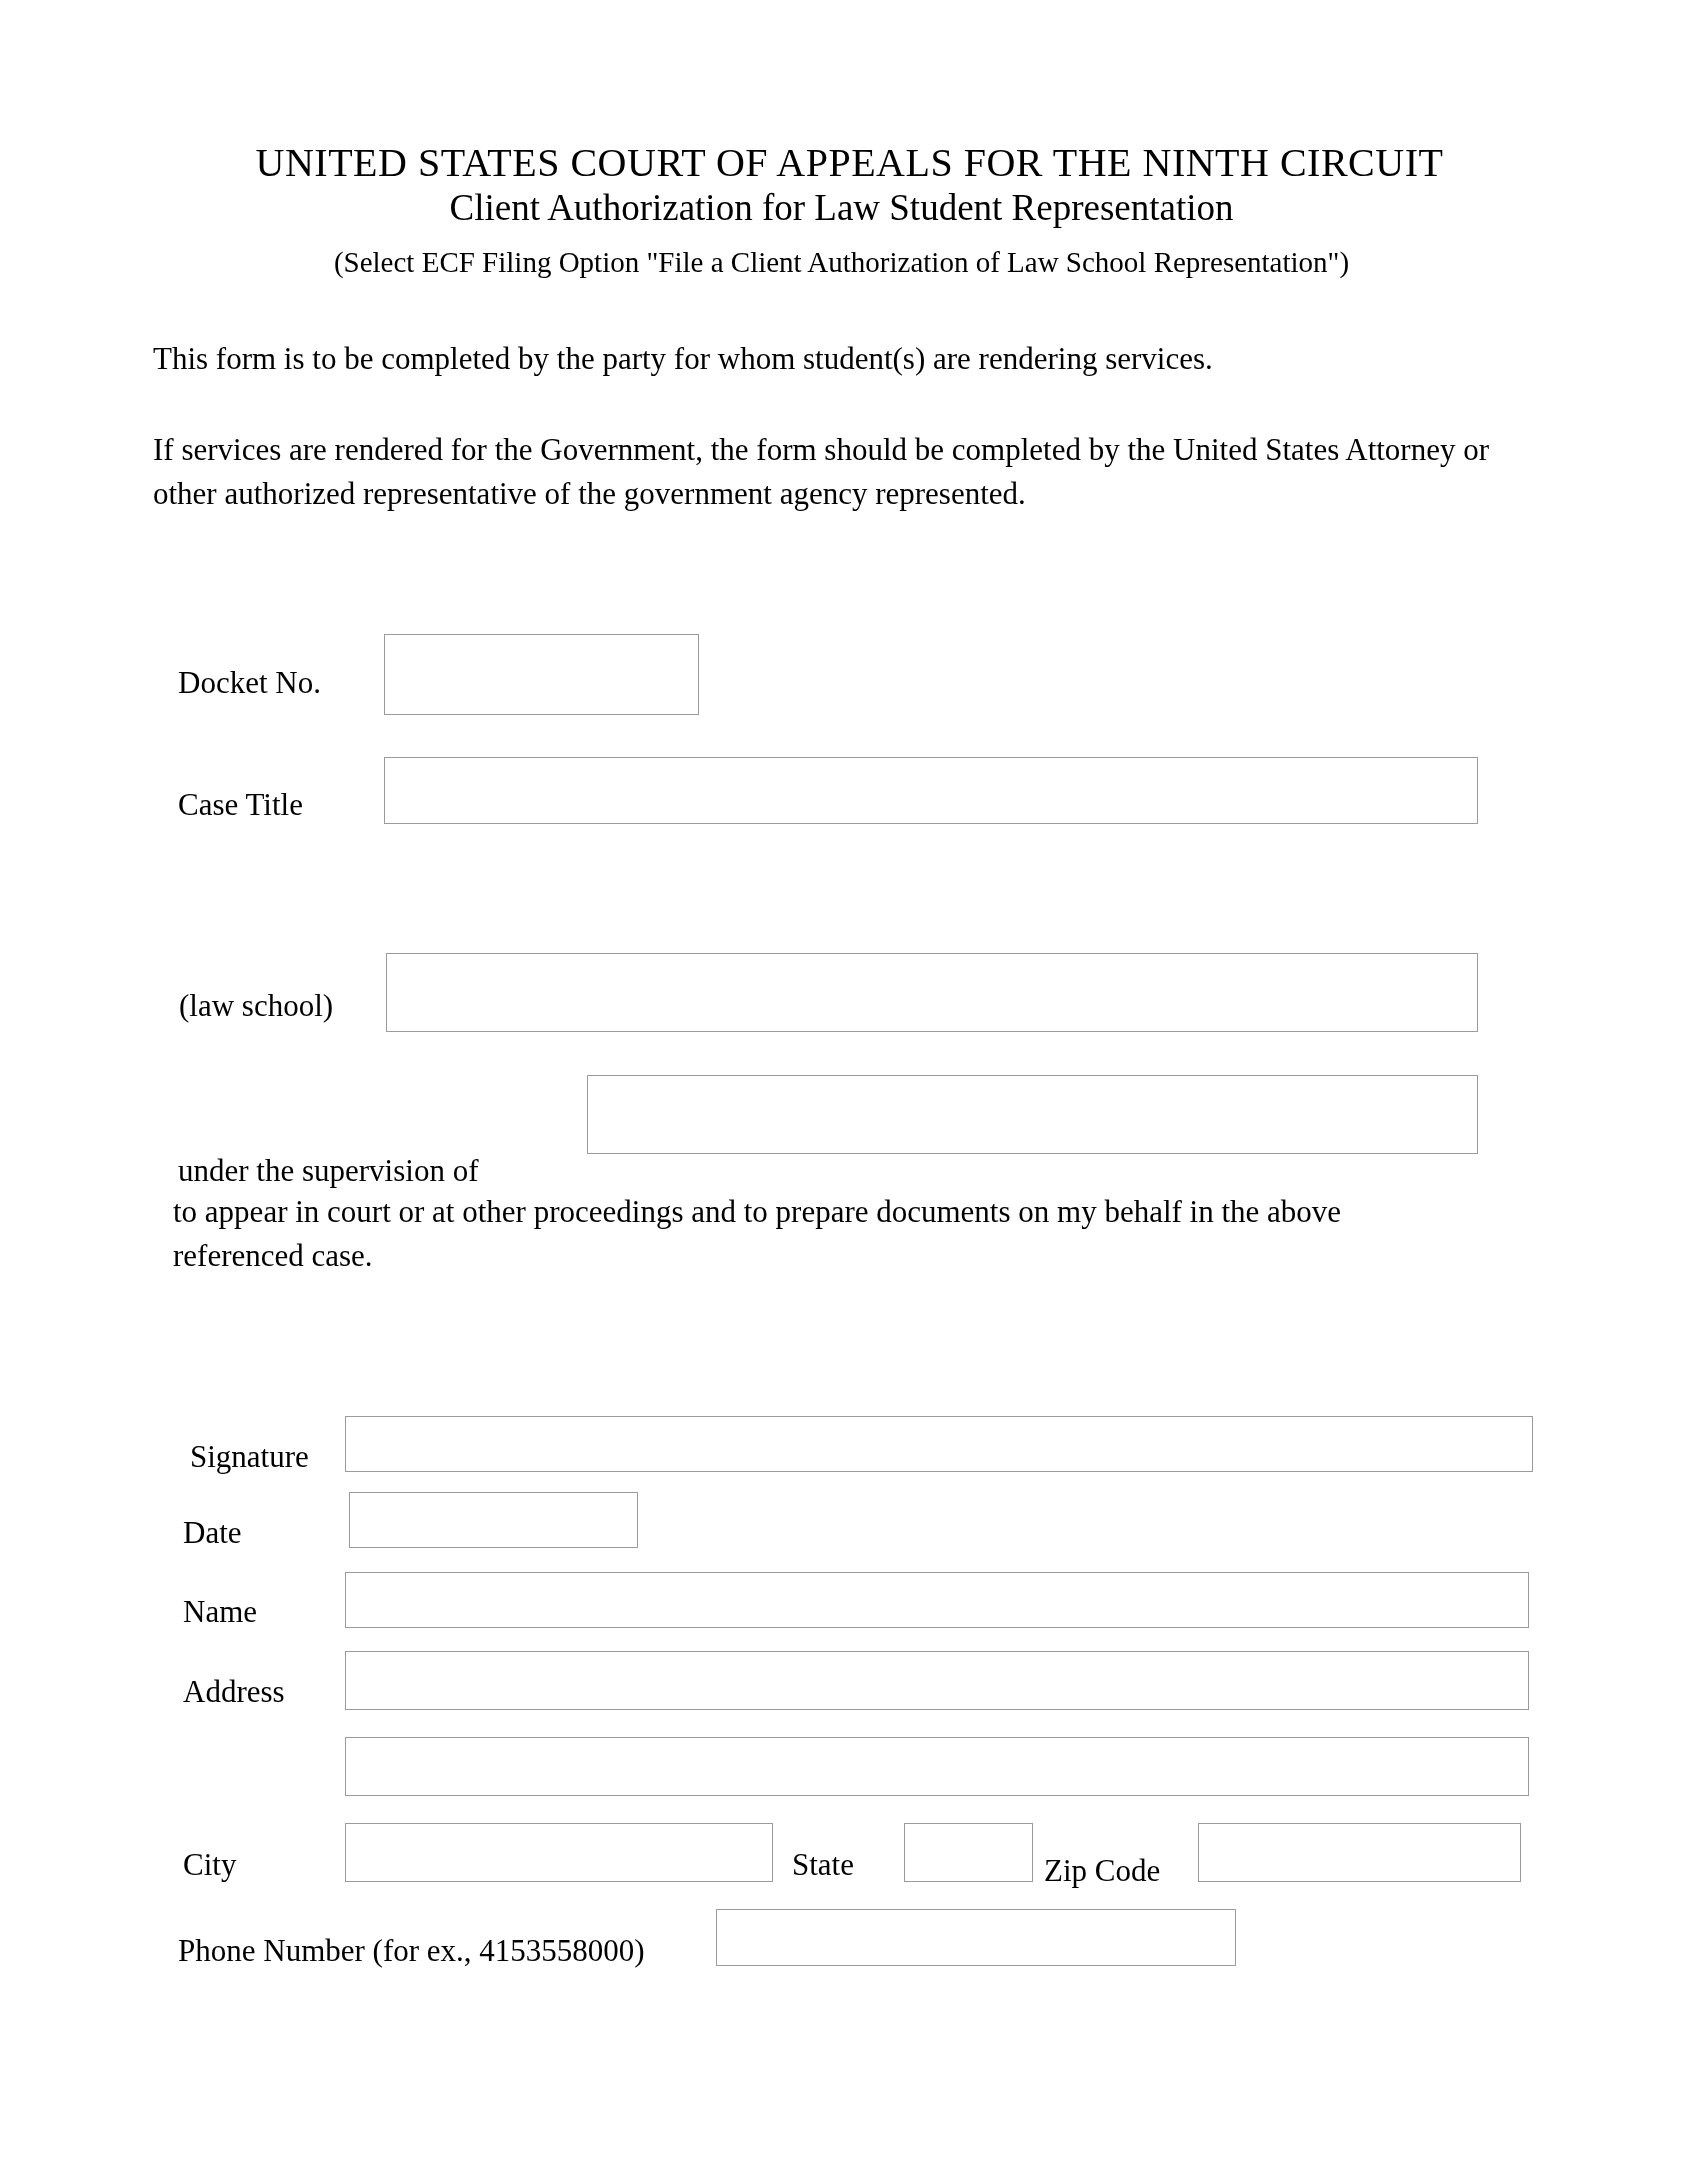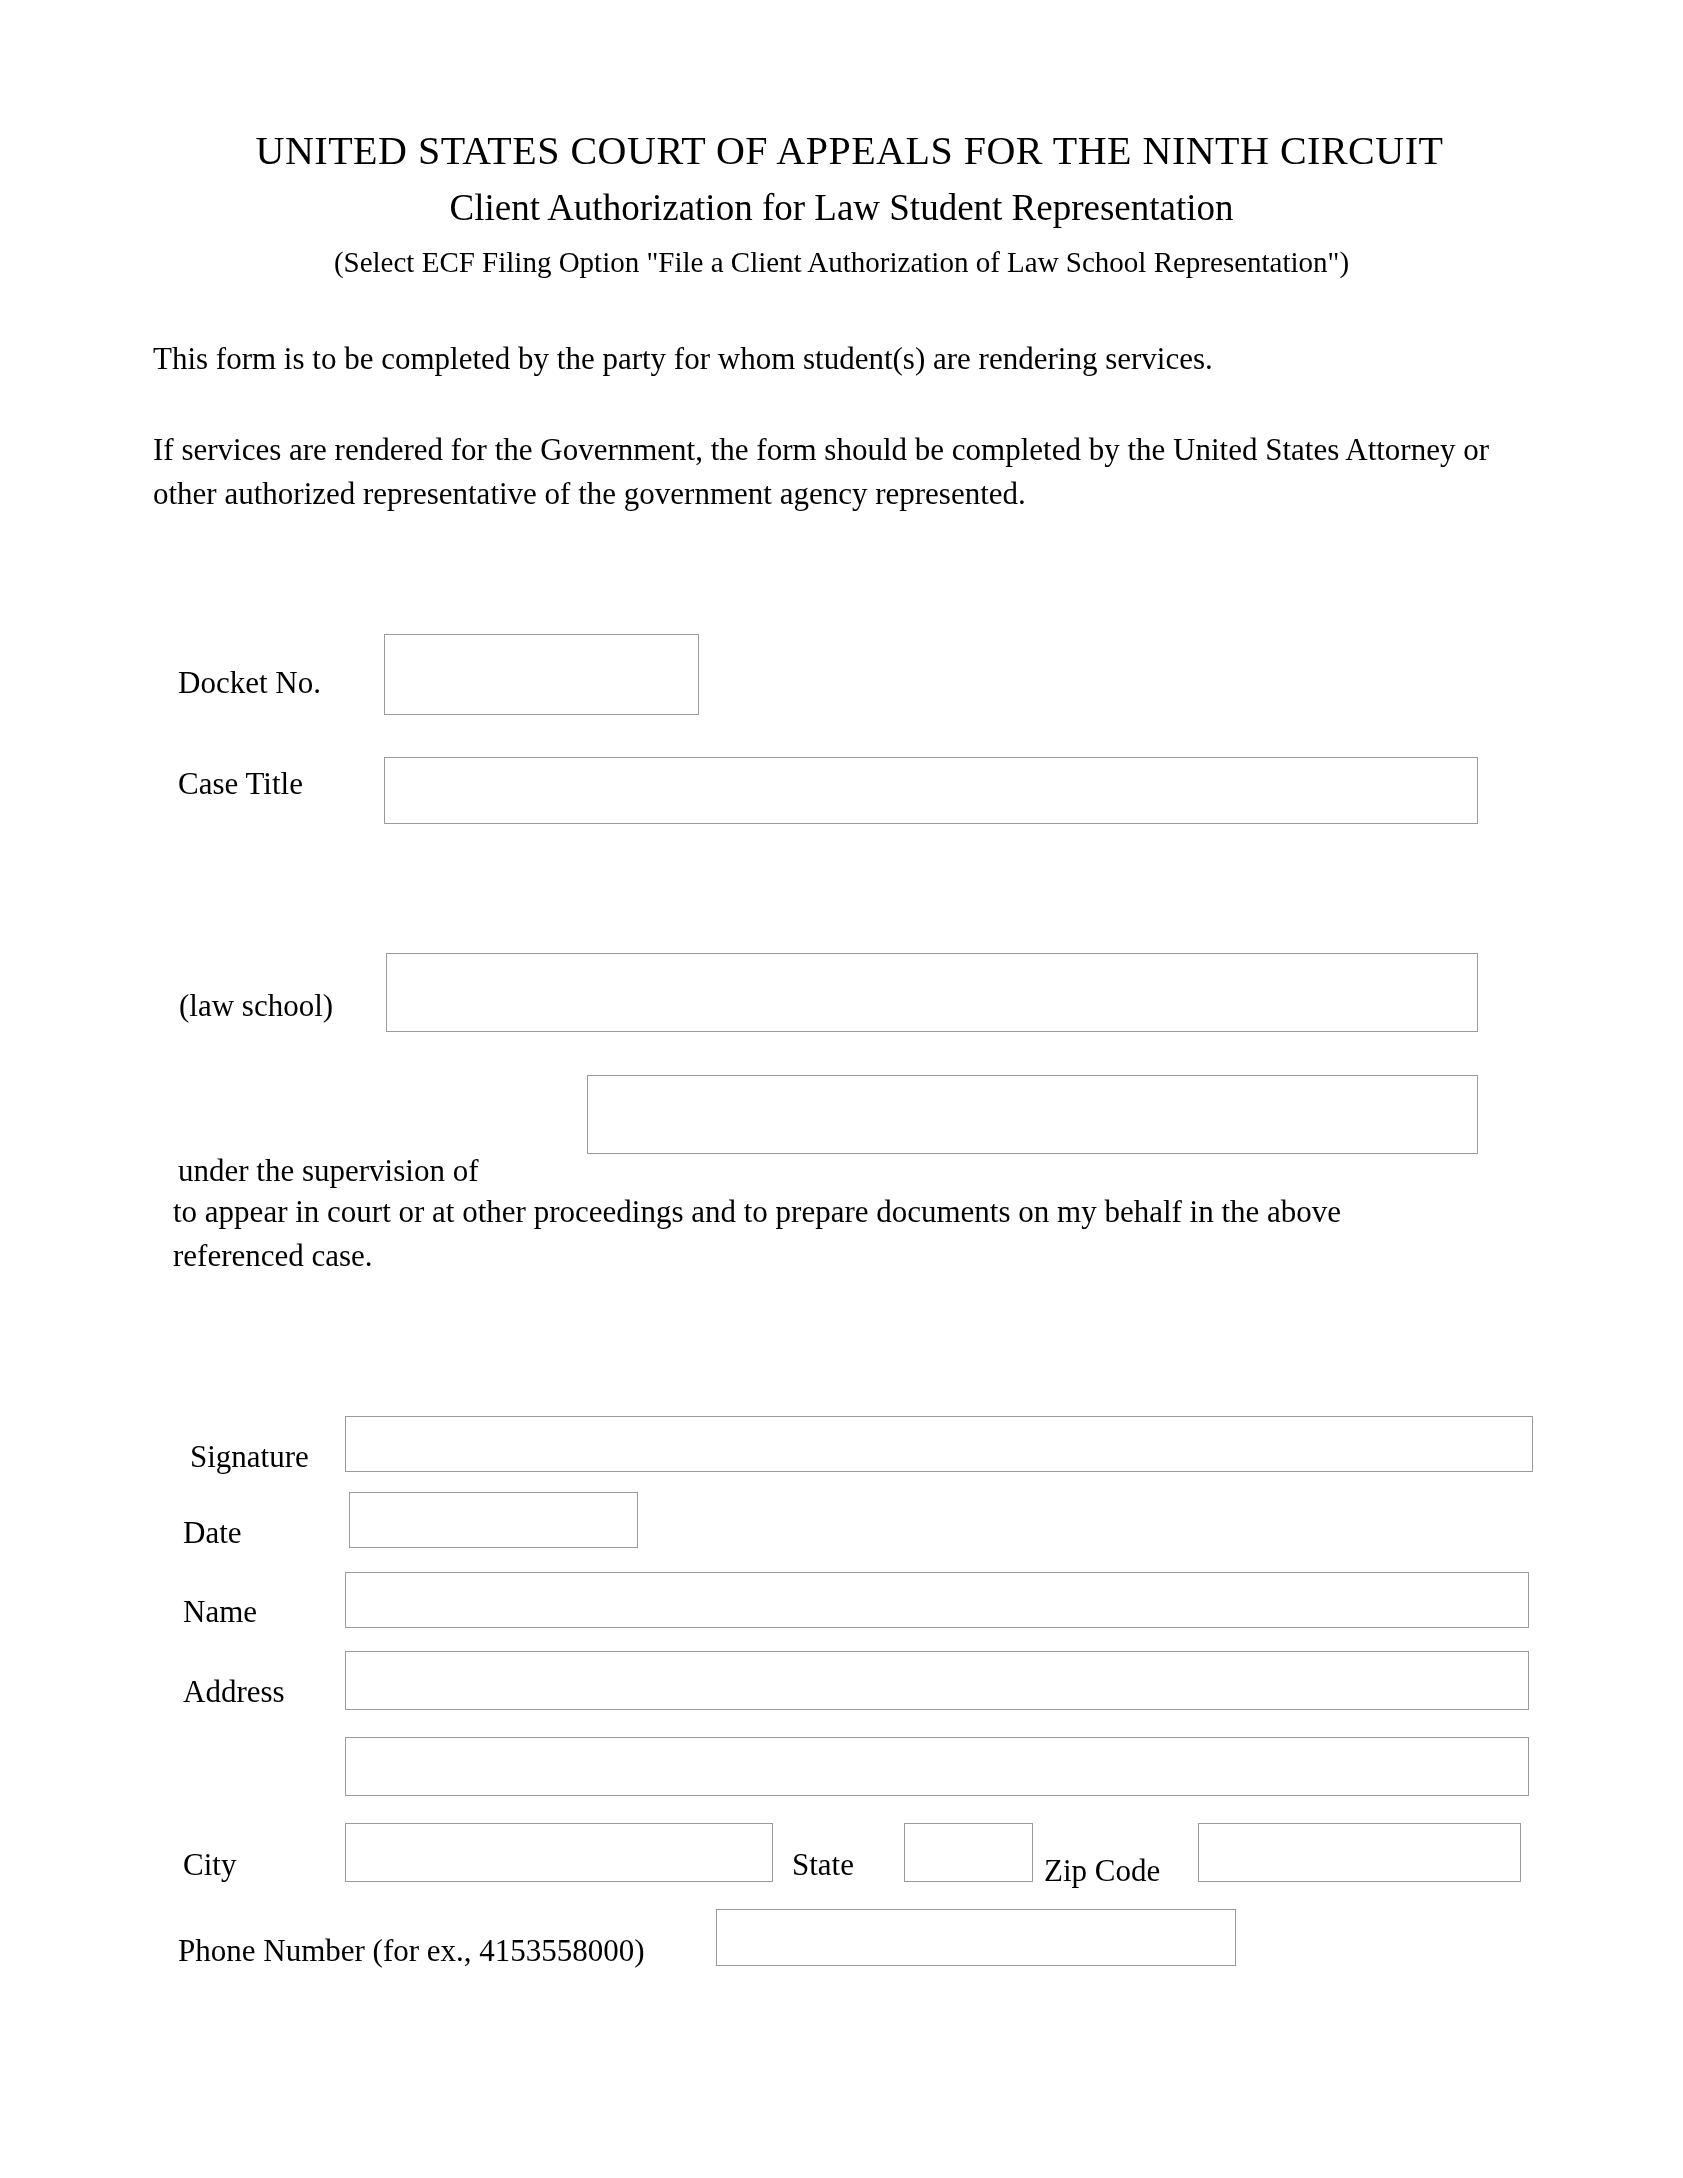--- a/index.html
+++ b/index.html
@@ -29,31 +29,31 @@
     padding: 0 10px;
     outline: none;
     border-radius: 0;
   }
 </style>
 </head>
 <body>
 
 <div class="page">
 
-  <div class="abs center title" style="top:127px;padding-left:16px;">UNITED STATES COURT OF APPEALS FOR THE NINTH CIRCUIT</div>
+  <div class="abs center title" style="top:139px;padding-left:16px;">UNITED STATES COURT OF APPEALS FOR THE NINTH CIRCUIT</div>
   <div class="abs center subtitle" style="top:186px;">Client Authorization for Law Student Representation</div>
   <div class="abs center ecf-note" style="top:246px;">(Select ECF Filing Option "File a Client Authorization of Law School Representation")</div>
 
   <div class="abs para" style="top:337px; left:153px; width:1406px;">This form is to be completed by the party for whom student(s) are rendering services.</div>
   <div class="abs para" style="top:428px; left:153px; width:1376px;">If services are rendered for the Government, the form should be completed by the United States Attorney or other authorized representative of the government agency represented.</div>
 
   <div class="abs label" style="top:665px; left:178px;">Docket No.</div>
   <input type="text" class="field-box" style="left: 384px; top: 634px; width: 315px; height: 81px;" value="">
 
-  <div class="abs label" style="top:766px; left:178px;">Case Title</div>
+  <div class="abs label" style="top:787px; left:178px;">Case Title</div>
   <input type="text" class="field-box" style="left: 384px; top: 757px; width: 1094px; height: 67px;" value="">
 
 
   <div class="abs label" style="top:988px; left:173px;margin-left:6px;">(law school)</div>
   <input type="text" class="field-box" style="left: 386px; top: 953px; width: 1092px; height: 79px;" value="">
 
   <div class="abs label" style="top:1109px; left:178px;margin-top:44px;">under the supervision of</div>
   <input type="text" class="field-box" style="left: 587px; top: 1075px; width: 891px; height: 79px;" value="">
 
   <div class="abs para" style="top:1190px; left:173px; width:1267px;">to appear in court or at other proceedings and to prepare documents on my behalf in the above referenced case.</div>

